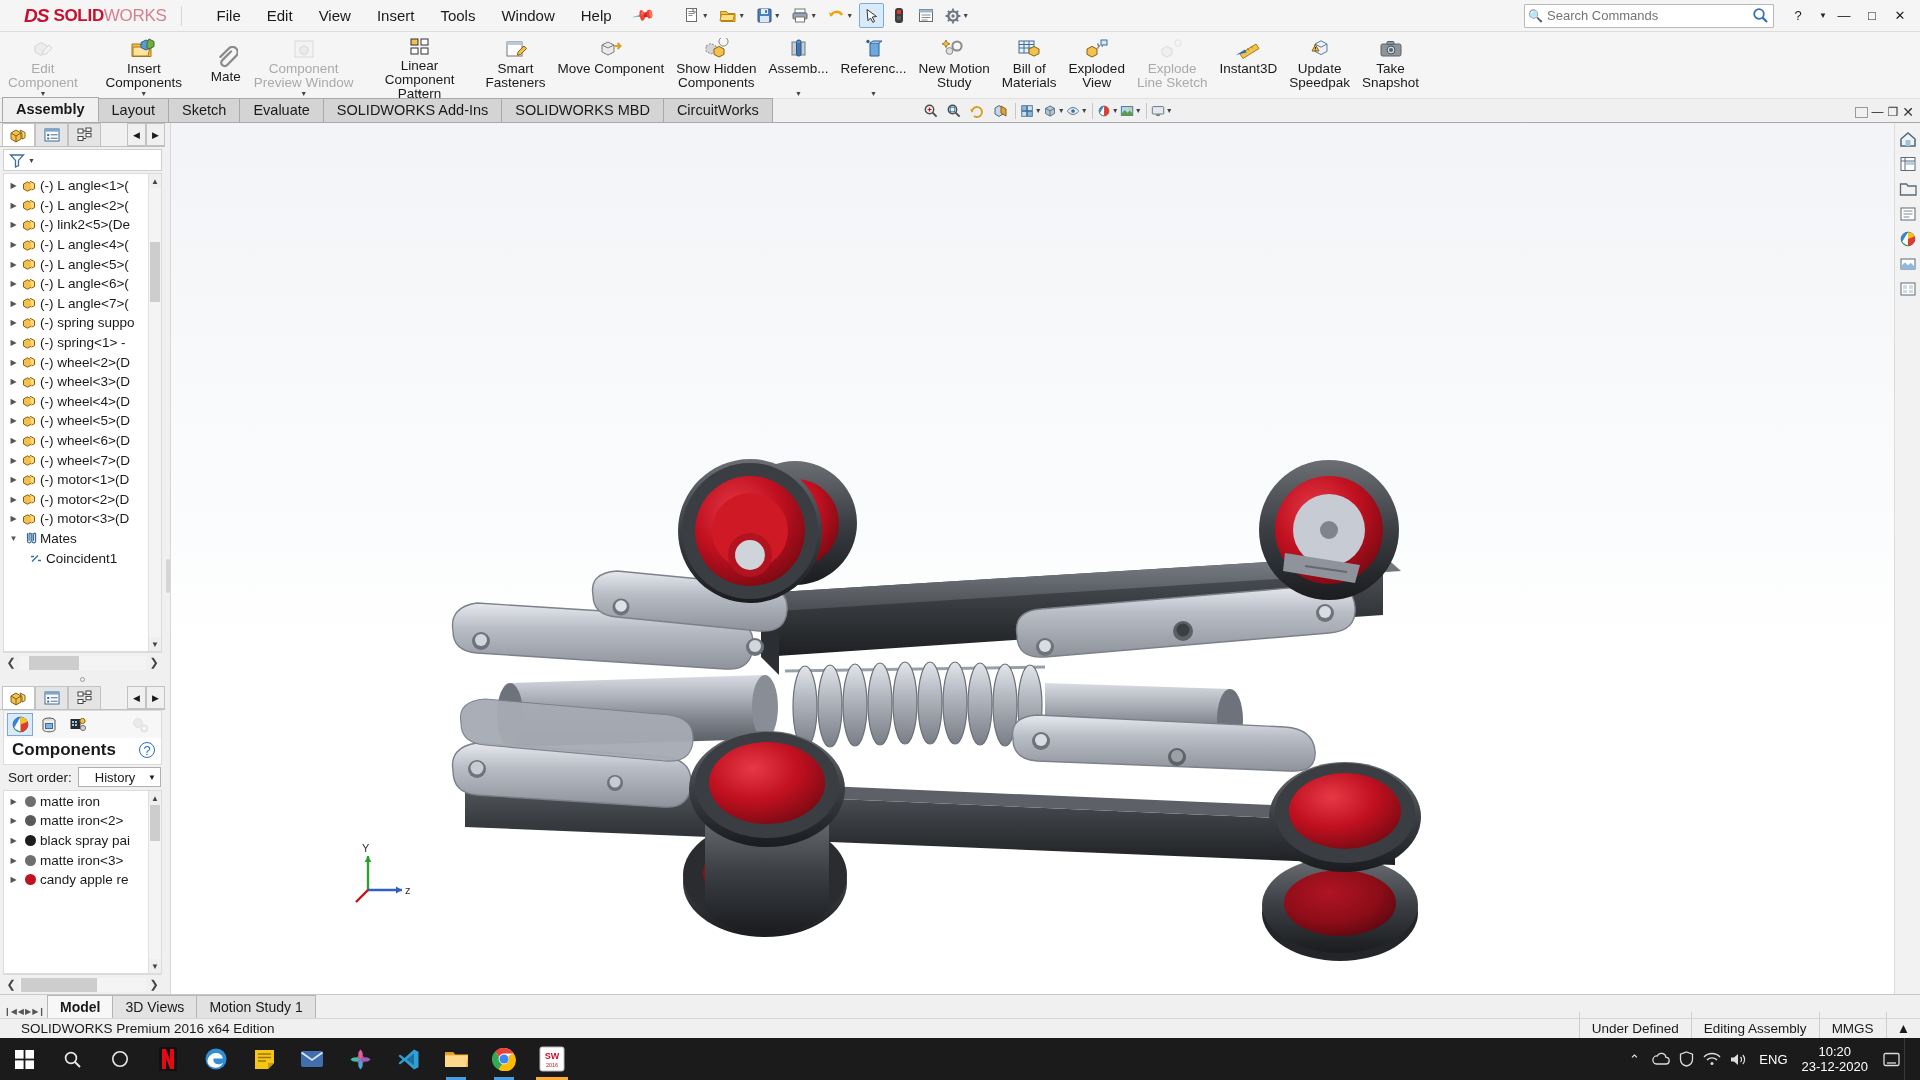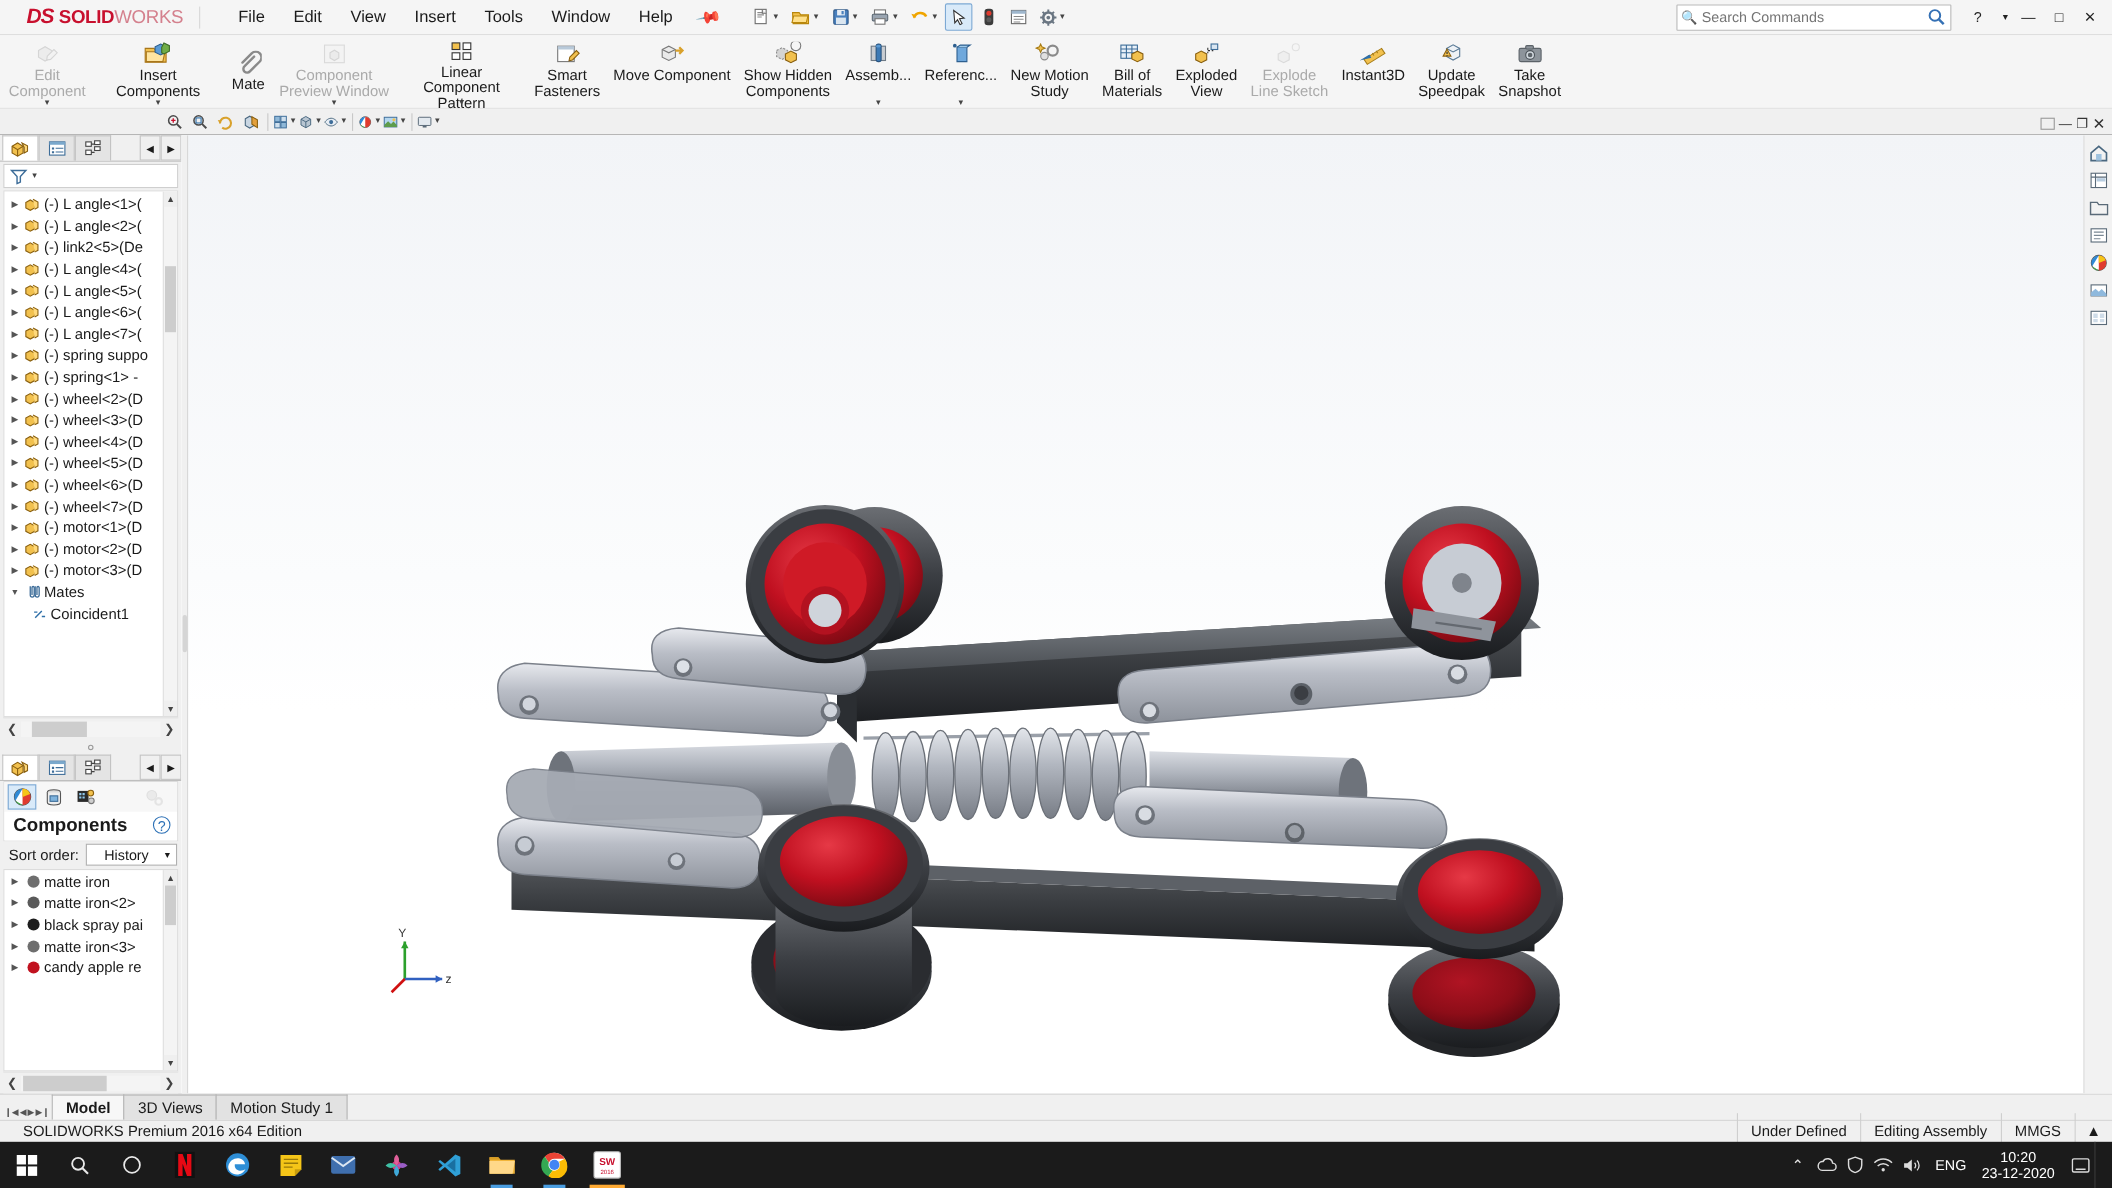--- a/index.html
+++ b/index.html
@@ -550,20 +550,29 @@
             <circle cx="12" cy="12" r="4" fill="#cfd6dc" stroke="#4c5359"></circle>
             <circle cx="12" cy="12" r="2.1" fill="#5b6268"></circle>
           </svg>
       </span>
       <span class="rlabel">Take
 Snapshot</span>
     </div>
   </div>
 
   <div class="cmdtabs">
+    <div class="tabstrip">
+      <div class="ctab active">Assembly</div>
+      <div class="ctab">Layout</div>
+      <div class="ctab">Sketch</div>
+      <div class="ctab">Evaluate</div>
+      <div class="ctab">SOLIDWORKS Add-Ins</div>
+      <div class="ctab">SOLIDWORKS MBD</div>
+      <div class="ctab">CircuitWorks</div>
+    </div>
 
     <div class="vtools">
       <div class="vtool">
         <svg width="16" height="16" viewBox="0 0 16 16">
             <circle cx="6.5" cy="6.5" r="4.2" fill="none" stroke="#4a4a4a" stroke-width="1.4"></circle>
             <path d="M9.6 9.6l4 4" stroke="#4a4a4a" stroke-width="1.8"></path>
             <path d="M4.6 6.5h4M6.5 4.6v4" stroke="#c8102e" stroke-width="1.2"></path>
           </svg>
       </div>
       <div class="vtool">

